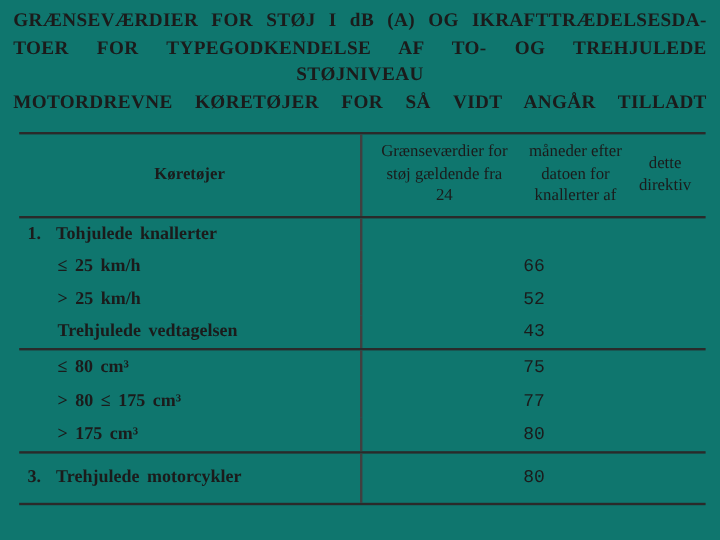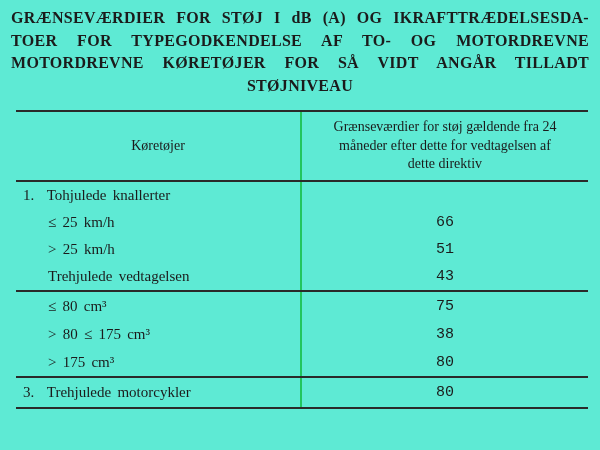--- a/index.html
+++ b/index.html
@@ -1,21 +1,21 @@
 <!DOCTYPE html>
 <html><head>
 <meta charset="utf-8">
 <style>
   * { margin: 0; padding: 0; box-sizing: border-box; }
   html, body { background: #ffffff; }
   .page {
     position: relative;
     width: 600px;
     height: 450px;
-    background: #5eead4;
+    background: #0f766e;
     color: #1b1b1b;
     font-family: "Liberation Serif", "DejaVu Serif", serif;
     overflow: hidden;
   }
   
   .title {
     position: absolute;
     top: 7px;
     left: 11px;
     right: 11px;
@@ -44,45 +44,46 @@
     width: 572px;
     border-top: 2px solid #2a2a2a;
     border-bottom: 2px solid #2a2a2a;
     font-size: 15px;
   }
   .row {
     display: grid;
     grid-template-columns: 286px 286px;
   }
   .cell-left {
-    border-right: 2px solid #22c55e;
+    border-right: 2px solid #404040;
+    font-weight: bold;
   }
   
   .thead {
     height: 70px;
     border-bottom: 2px solid #2a2a2a;
   }
   .thead .cell-left,
   .thead .cell-right {
     display: flex;
-    flex-direction: column;
+    flex-direction: row;
     align-items: center;
     justify-content: center;
     text-align: center;
     font-size: 14px;
     line-height: 18.5px;
     padding: 2px 12px;
   }
   
   .section { border-top: 2px solid #2a2a2a; text-align: center; }
   .section.first { border-top: none; }
   .body-row { align-items: center; }
   .section-1 .body-row { height: 27px; }
   .section-2 .body-row { height: 28px; }
-  .section-3 .body-row { height: 29px; }
+  .section-3 .body-row { height: 41px; }
   .body-row .cell-left {
     display: flex;
     align-items: center;
     height: 100%;
     padding-left: 7px;
     word-spacing: 2.5px;
     white-space: nowrap;
   }
   .body-row .cell-left.indent { padding-left: 32px; }
   .body-row .cell-right {
@@ -93,65 +94,65 @@
     font-family: Liberation Mono, monospace;
   }
 </style>
 </head>
 <body>
 
 <div class="page">
 
   <div class="title">
     <div class="title-line justify">GRÆNSEVÆRDIER FOR STØJ I dB (A) OG IKRAFTTRÆDELSESDA-</div>
-    <div class="title-line justify">TOER FOR TYPEGODKENDELSE AF TO- OG MOTORDREVNE</div>
+    <div class="title-line justify">TOER FOR TYPEGODKENDELSE AF TO- OG TREHJULEDE</div>
+    <div class="title-line center">STØJNIVEAU</div>
     <div class="title-line justify">MOTORDREVNE KØRETØJER FOR SÅ VIDT ANGÅR TILLADT</div>
-    <div class="title-line center">STØJNIVEAU</div>
   </div>
 
   <div class="table">
 
     <div class="row thead">
       <div class="cell-left">
         <div>Køretøjer</div>
       </div>
       <div class="cell-right">
         <div>Grænseværdier for støj gældende fra 24</div>
-        <div>måneder efter dette for vedtagelsen af</div>
+        <div>måneder efter datoen for knallerter af</div>
         <div>dette direktiv</div>
       </div>
     </div>
 
     <div class="section section-1 first">
       <div class="row body-row">
         <div class="cell-left">1.&nbsp;&nbsp;Tohjulede knallerter</div>
         <div class="cell-right"></div>
       </div>
       <div class="row body-row">
         <div class="cell-left indent">≤ 25 km/h</div>
         <div class="cell-right">66</div>
       </div>
       <div class="row body-row">
         <div class="cell-left indent">&gt; 25 km/h</div>
-        <div class="cell-right">51</div>
+        <div class="cell-right">52</div>
       </div>
       <div class="row body-row">
         <div class="cell-left indent">Trehjulede vedtagelsen</div>
         <div class="cell-right">43</div>
       </div>
     </div>
 
     <div class="section section-2">
       <div class="row body-row">
         <div class="cell-left indent">≤ 80 cm³</div>
         <div class="cell-right">75</div>
       </div>
       <div class="row body-row">
         <div class="cell-left indent">&gt; 80 ≤ 175 cm³</div>
-        <div class="cell-right">38</div>
+        <div class="cell-right">77</div>
       </div>
       <div class="row body-row">
         <div class="cell-left indent">&gt; 175 cm³</div>
         <div class="cell-right">80</div>
       </div>
     </div>
 
     <div class="section section-3">
       <div class="row body-row">
         <div class="cell-left">3.&nbsp;&nbsp;Trehjulede motorcykler</div>

